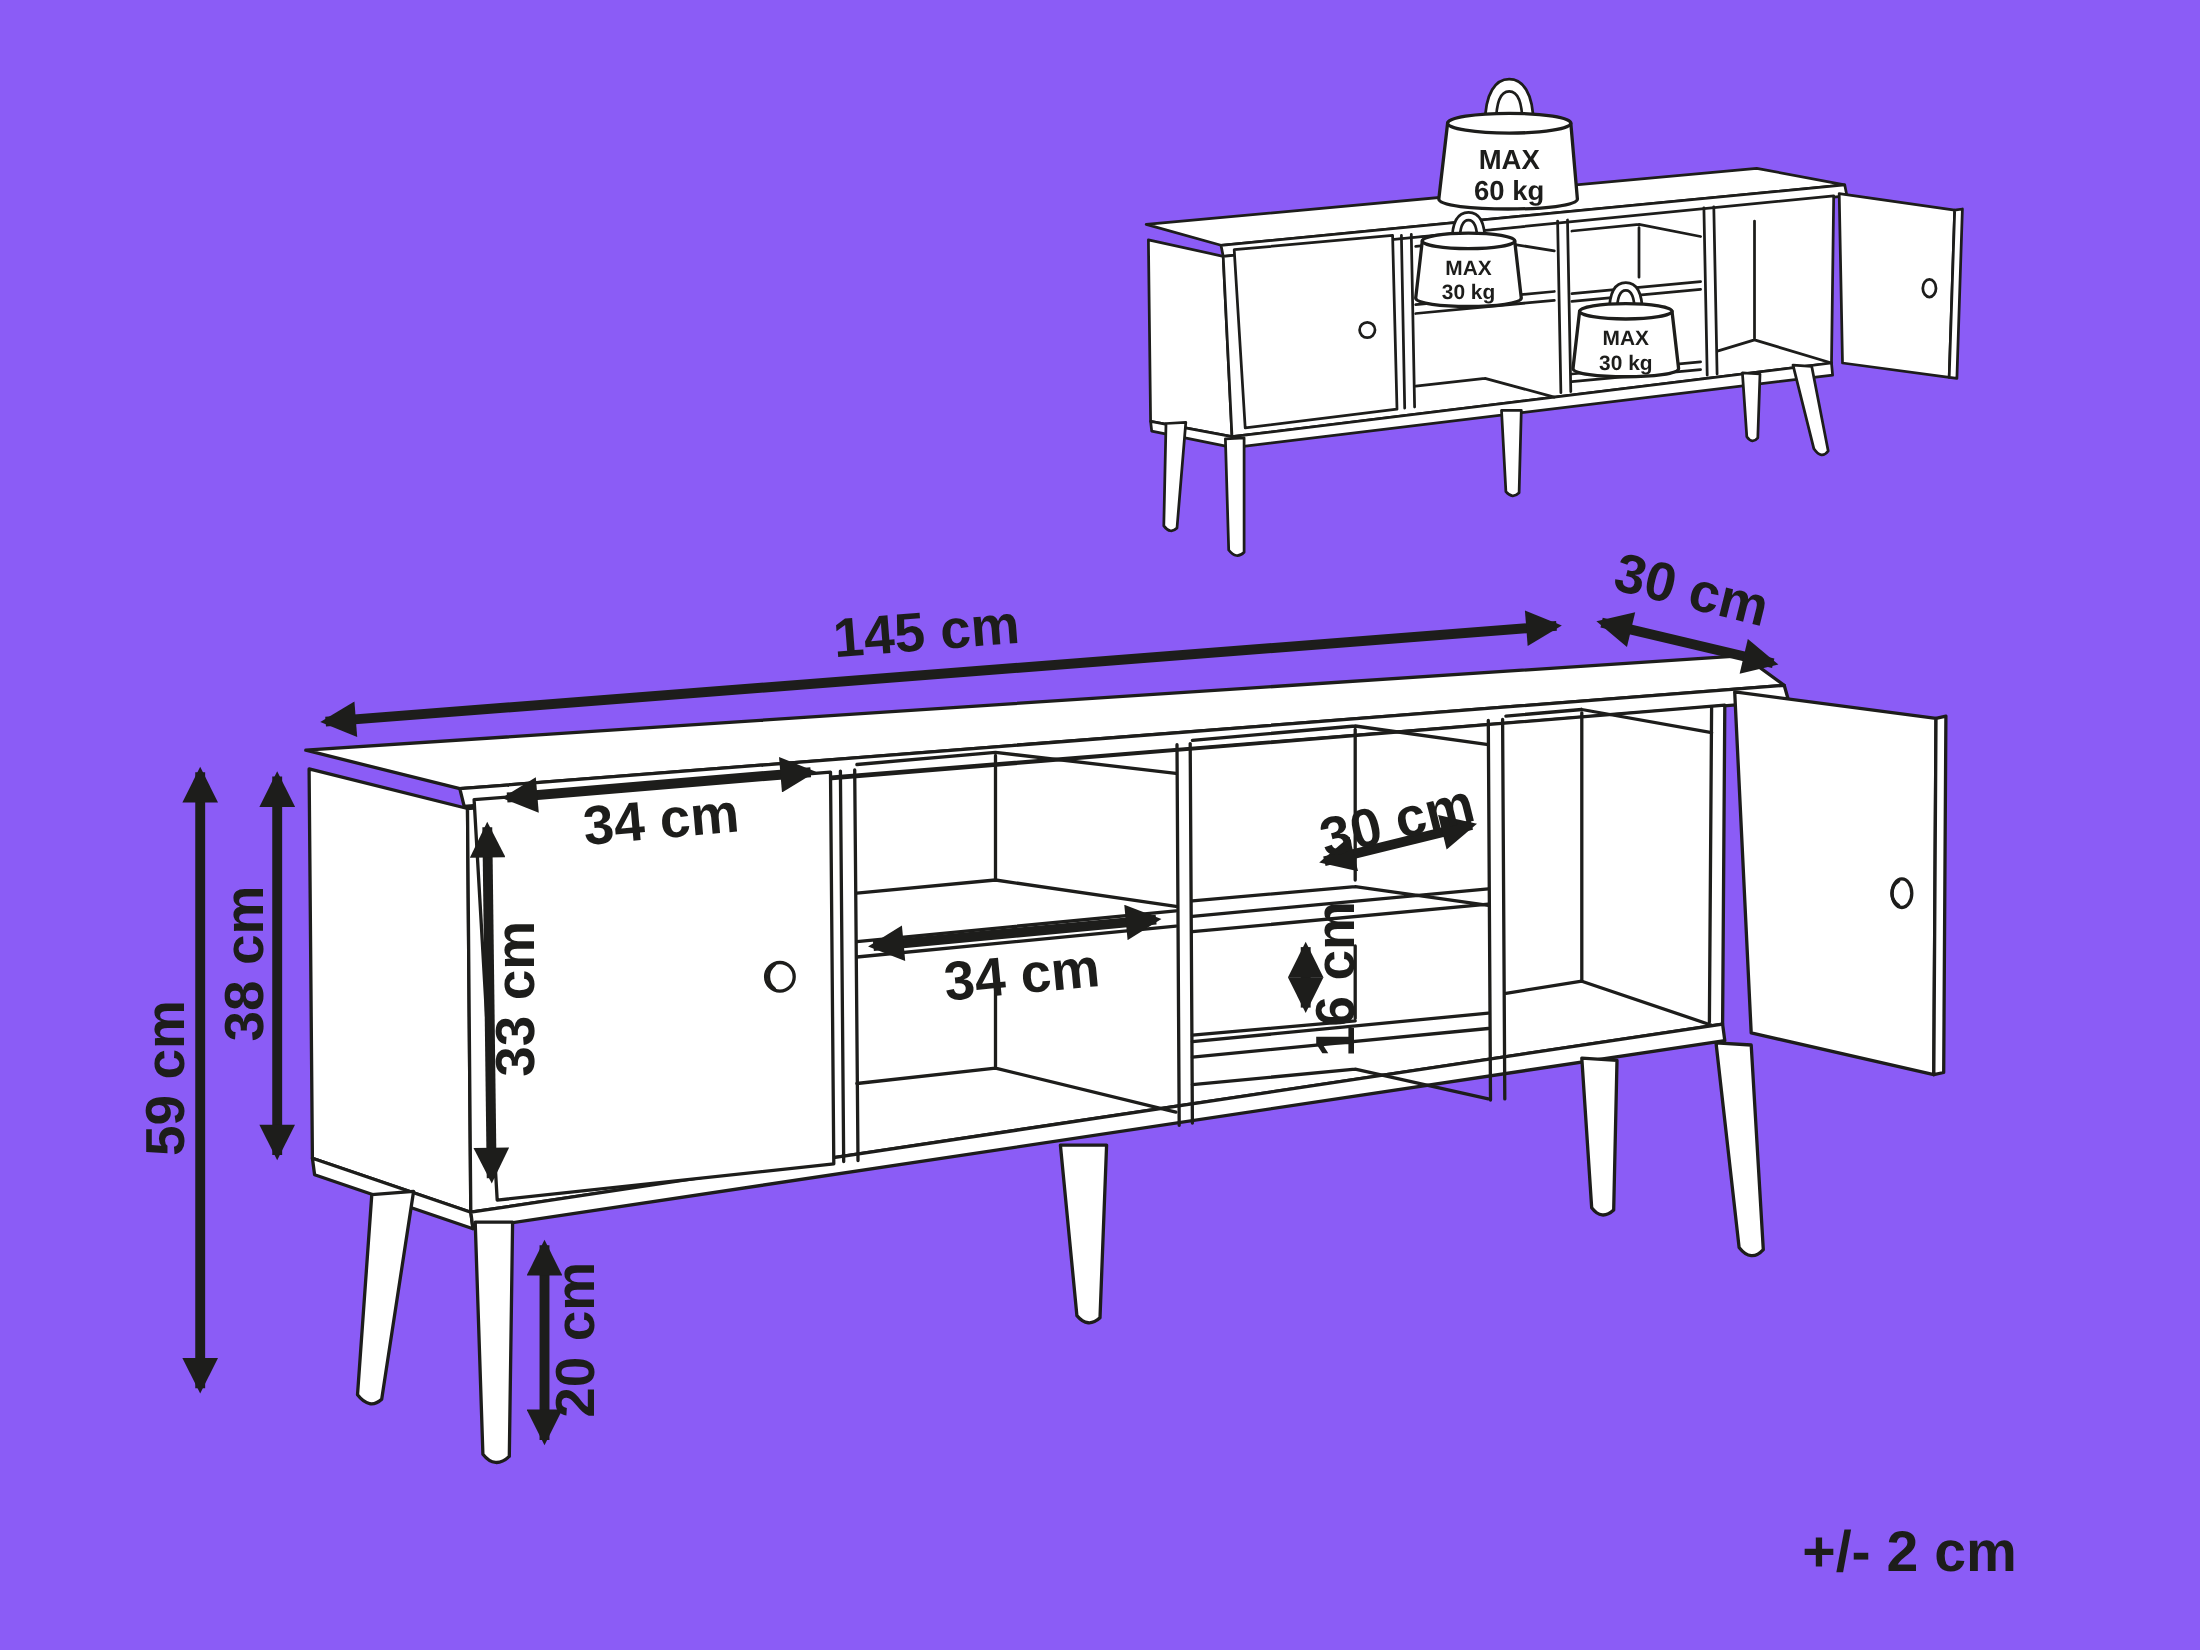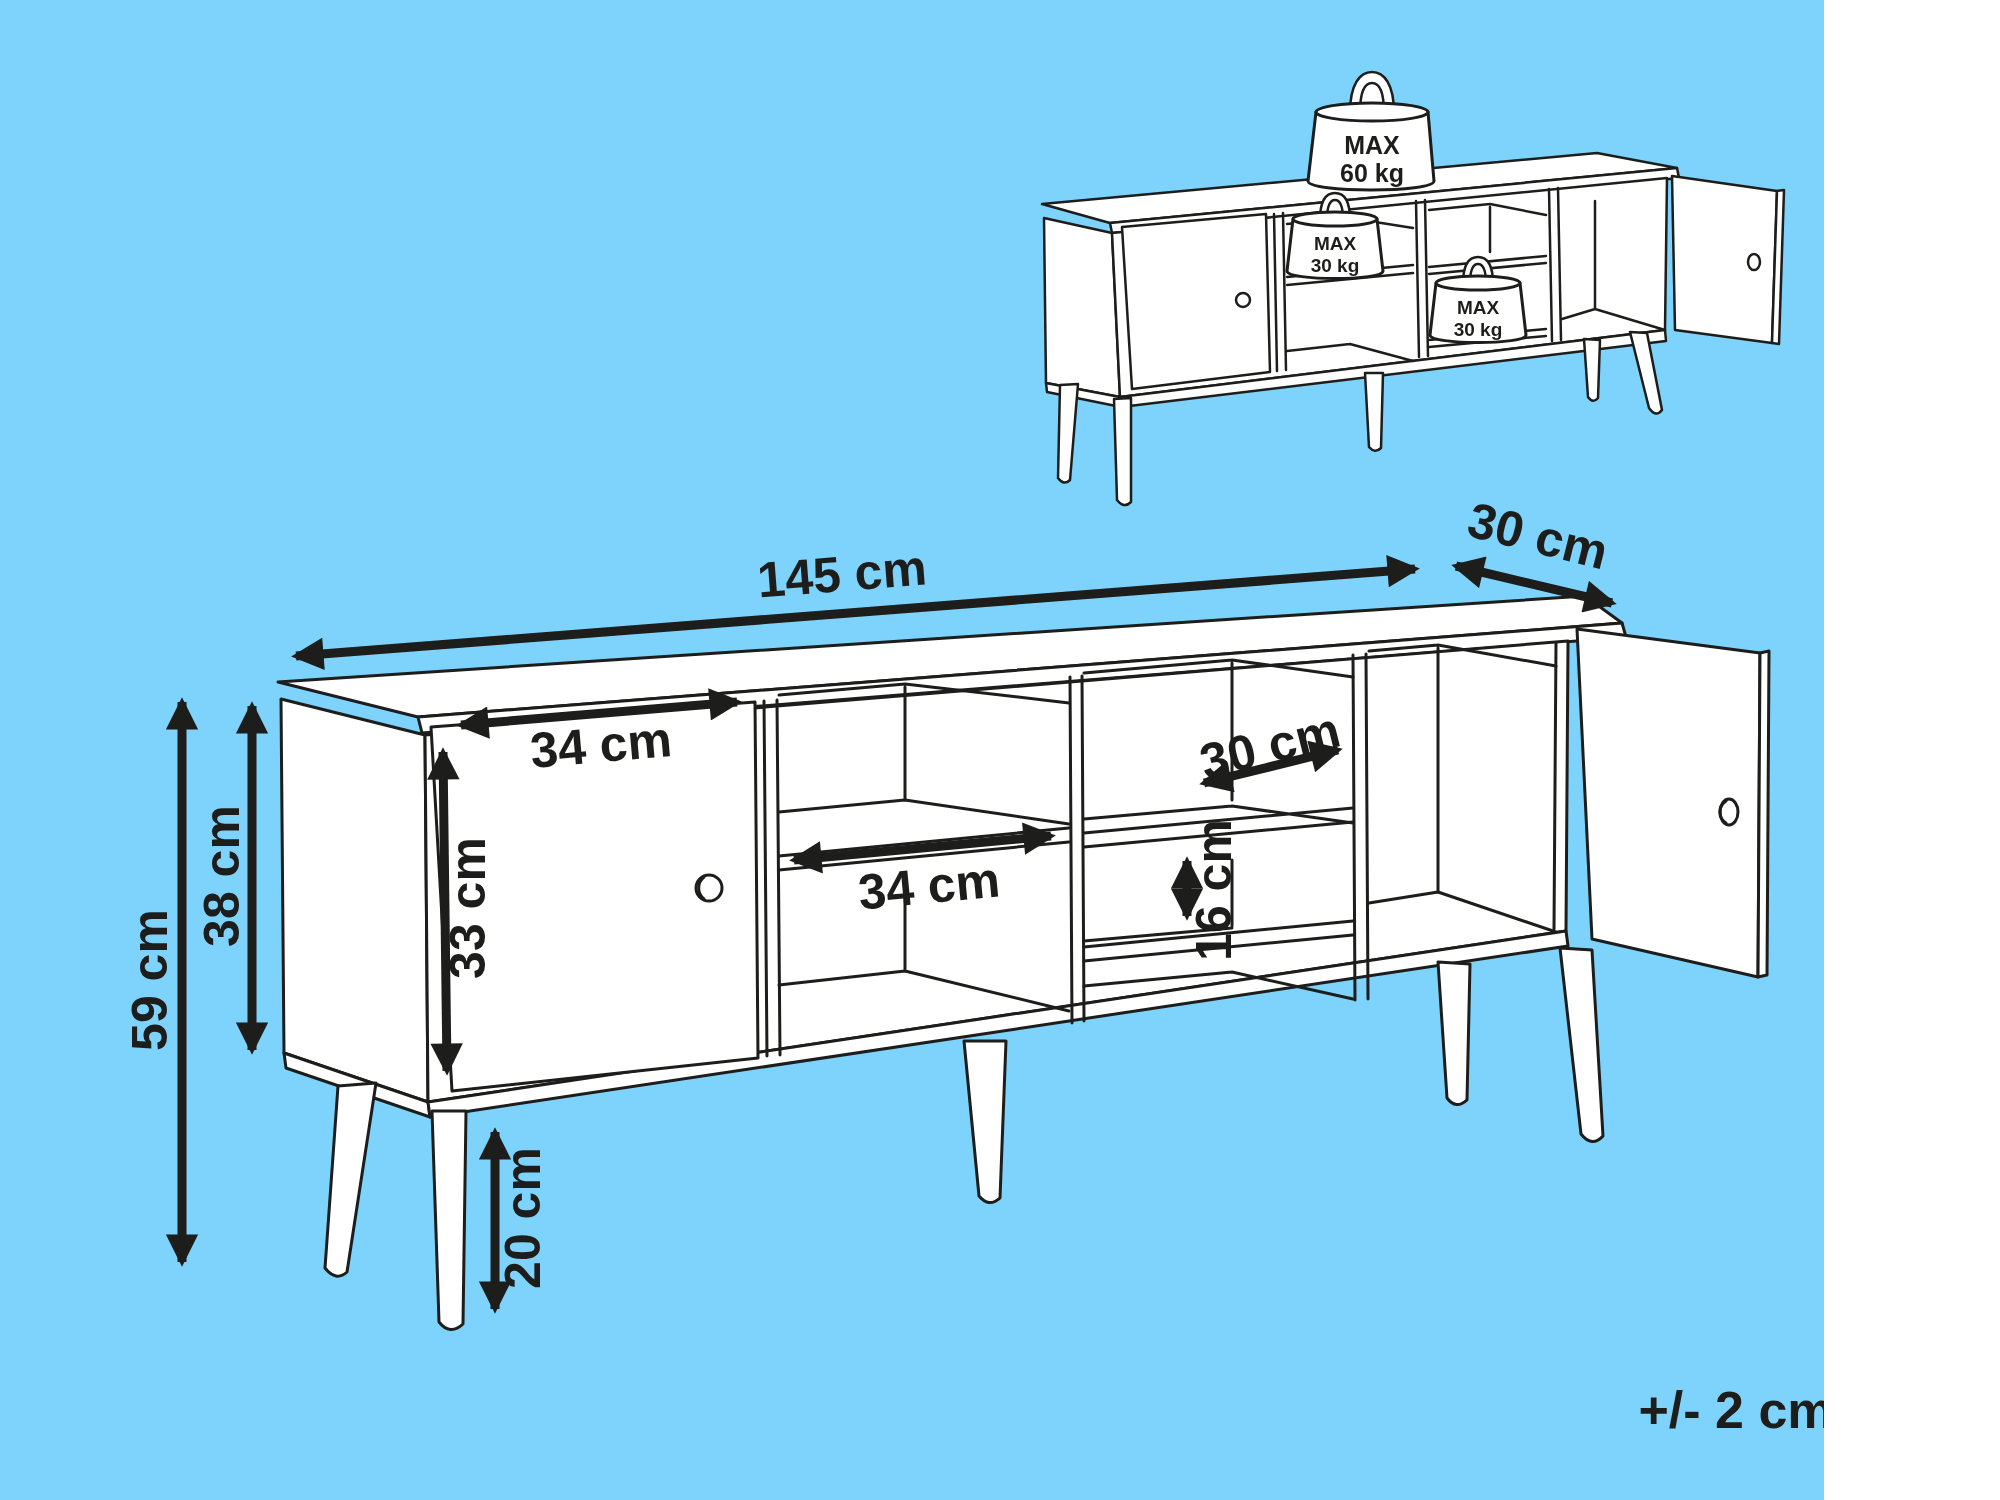--- a/index.html
+++ b/index.html
@@ -1,16 +1,16 @@
 <!DOCTYPE html>
 <html><head>
 <meta charset="utf-8">
 <style>
   html,body{margin:0;padding:0;background:#fff;}
-  .stage{position:relative;width:1824px;height:1500px;background:#7dd3fc;overflow:hidden;}
+  .stage{position:relative;width:2000px;height:1500px;background:#8b5cf6;overflow:hidden;}
   svg{position:absolute;left:0;top:0;}
   .thin{fill:none;stroke:#1d1d1b;stroke-width:3;stroke-linecap:round;stroke-linejoin:round;}
   .thin-f{fill:#ffffff;stroke:#1d1d1b;stroke-width:3;stroke-linejoin:round;}
   .sm{fill:none;stroke:#1d1d1b;stroke-width:2.5;stroke-linecap:round;stroke-linejoin:round;}
   .sm-f{fill:#ffffff;stroke:#1d1d1b;stroke-width:2.5;stroke-linejoin:round;}
   .dim{fill:none;stroke:#1d1d1b;stroke-width:9;}
   .lbl{font-family:"Liberation Sans","DejaVu Sans",sans-serif;font-weight:bold;fill:#1d1d1b;font-size:50px;text-anchor:middle;}
   .lbl-sm{font-family:"Liberation Sans","DejaVu Sans",sans-serif;font-weight:bold;fill:#1d1d1b;font-size:25px;text-anchor:middle;}
   .lbl-xs{font-family:"Liberation Sans","DejaVu Sans",sans-serif;font-weight:bold;fill:#1d1d1b;font-size:19px;text-anchor:middle;}
   .tol{font-family:"Liberation Sans","DejaVu Sans",sans-serif;font-weight:bold;fill:#1d1d1b;font-size:52px;text-anchor:middle;}

